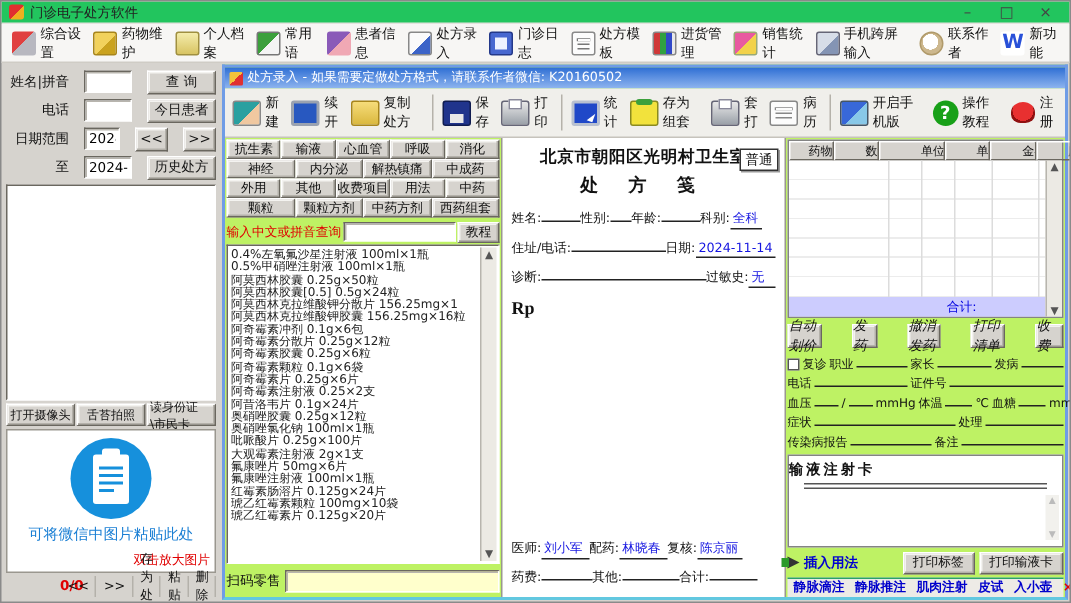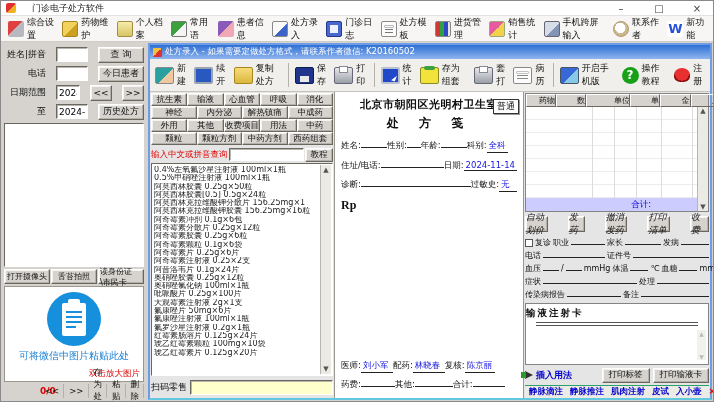--- a/index.html
+++ b/index.html
@@ -2,22 +2,22 @@
 <html><head>
 <meta charset="utf-8">
 <style>
   * { margin:0; padding:0; box-sizing:border-box; }
   html,body { background:#9a9a9a; }
   .app { position:relative; width:714px; height:402px; background:#d6d3ce;
          font-family:"DejaVu Sans",sans-serif; font-size:9px; color:#111;
          border:1px solid #8a8a8a; overflow:hidden; }
 
   
-  .titlebar { position:absolute; top:0; left:0; right:0; height:15px; background:#ffffff;
-              display:flex; align-items:center; gap:16px; padding:0 5px; border-bottom:1px solid #e4e2de; }
+  .titlebar { position:absolute; top:0; left:0; right:0; height:15px; background:#22c55e;
+              display:flex; align-items:center; gap:4px; padding:0 5px; border-bottom:1px solid #e4e2de; }
   .app-icon { width:10px; height:10px; background:linear-gradient(135deg,#e03030 55%,#f0b020 55%); border-radius:2px; }
   .tb-title { flex:1; font-size:9px; color:#222; }
   .winbtn { width:22px; text-align:center; color:#444; font-size:10px; line-height:13px; }
 
   
   .mtoolbar { position:absolute; top:15px; left:0; right:0; height:26px; background:#f7f6f4;
               border-bottom:1px solid #cfccc5; display:flex; align-items:center; padding:0 3px; }
   .mtb-item { display:flex; align-items:center; gap:3px; padding:0 4px; height:24px; cursor:default; }
   .icx { width:16px; height:16px; border-radius:2px; flex:none; position:relative; }
   .i-set  { background:linear-gradient(135deg,#e04040 45%,#b8b8c0 45%); }
@@ -57,21 +57,21 @@
                display:flex; flex-direction:column; align-items:center; position:relative; }
   .paste-hint { color:#1a7fd4; font-size:10px; margin-top:2px; }
   .zoom-hint { position:absolute; right:3px; bottom:1px; color:#e00000; font-size:8.5px; }
   .lp-pager { position:absolute; left:3px; right:3px; bottom:2px; height:16px; display:flex; align-items:center; gap:1px; }
   .pg-count { color:#e00000; font-weight:bold; width:18px;padding-left:36px; }
   .pg-btn { padding:0 4px; height:14px; font-size:8.5px; background:none; border:none;
             border-right:1px solid #b4b1aa; display:flex; align-items:center; cursor:default; }
 
   
   .rx { position:absolute; left:147px; top:42px; right:1px; bottom:1px;
-        border:2px solid #6f9ce6; border-bottom-color:#62c8e0; background:#e5e5e5; display:flex; flex-direction:column; }
+        border:2px solid #6f9ce6; border-bottom-color:#62c8e0; background:#bef264; display:flex; flex-direction:column; }
   .rx-titlebar { height:14px; background:linear-gradient(to bottom,#2f6fd4,#8fb5ef);
                  color:#fff; display:flex; align-items:center; gap:3px; padding:0 3px; font-size:8.5px; }
   .rx-icon { width:9px; height:9px; background:linear-gradient(135deg,#f2c23c 50%,#e03030 50%); border-radius:1px; }
   .rx-toolbar { height:33px; display:flex; align-items:center; padding:0 2px; border-bottom:1px solid #c6c3bc; background:#f0efeb; }
   .rtb-item { display:flex; align-items:center; gap:3px; padding:0 3px; font-size:9px; }
   .ric { width:19px; height:17px; border-radius:2px; flex:none; position:relative; }
   .r-new { background:linear-gradient(135deg,#2aa0a0 55%,#f0c8a0 55%); border:1px solid #888; }
   .r-open { background:#2858c0; border:2px solid #9aa2b0; }
   .r-copy { background:linear-gradient(180deg,#f6dc7a,#dab83e); border:1px solid #a8861c; }
   .r-save { background:#20348c; border:1px solid #101c50; }
@@ -392,21 +392,20 @@
           <div class="drug-item">阿奇霉素颗粒 0.1g×6袋</div>
           <div class="drug-item">阿奇霉素片 0.25g×6片</div>
           <div class="drug-item">阿奇霉素注射液 0.25×2支</div>
           <div class="drug-item">阿昔洛韦片 0.1g×24片</div>
           <div class="drug-item">奥硝唑胶囊 0.25g×12粒</div>
           <div class="drug-item">奥硝唑氯化钠 100ml×1瓶</div>
           <div class="drug-item">吡哌酸片 0.25g×100片</div>
           <div class="drug-item">大观霉素注射液 2g×1支</div>
           <div class="drug-item">氟康唑片 50mg×6片</div>
           <div class="drug-item">氟康唑注射液 100ml×1瓶</div>
-          <div class="drug-item">氟罗沙星注射液 0.2g×1瓶</div>
           <div class="drug-item">红霉素肠溶片 0.125g×24片</div>
           <div class="drug-item">琥乙红霉素颗粒 100mg×10袋</div>
           <div class="drug-item">琥乙红霉素片 0.125g×20片</div>
           <div class="dl-sb">
             <span class="sb-up"></span>
             <span class="sb-dn"></span>
           </div>
         </div>
         <div class="scan-row">
           <span class="scan-label">扫码零售</span>

